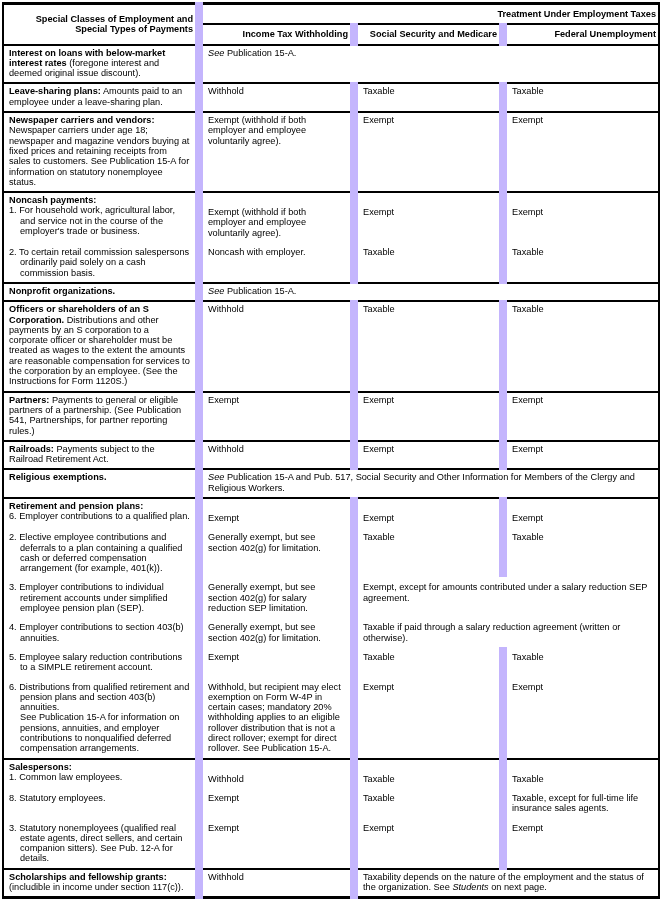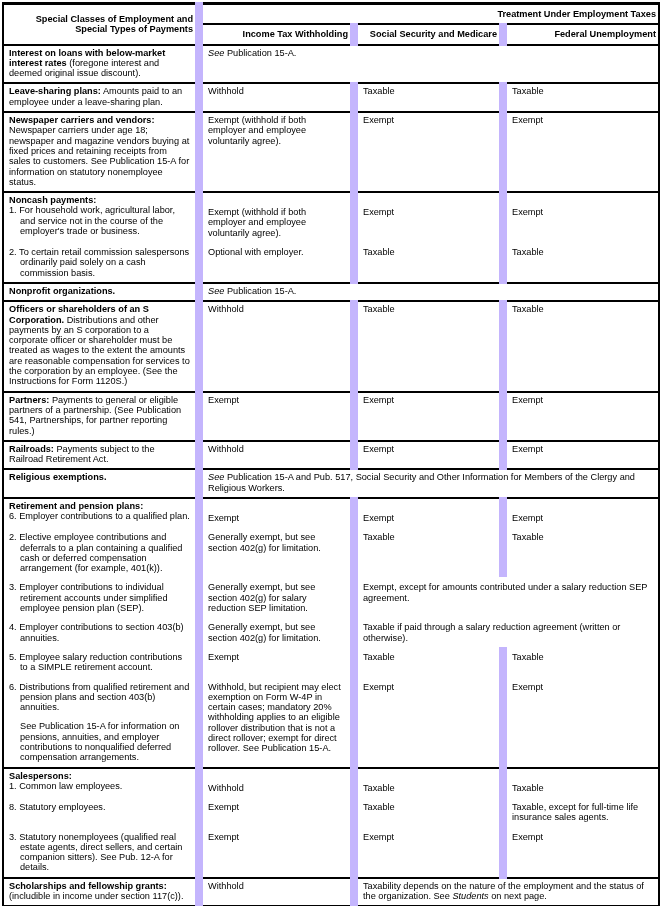--- a/index.html
+++ b/index.html
@@ -21,21 +21,21 @@
   td { vertical-align: top; padding: 2px 5px 4px 5px; }
   .bl { border-left: 8px solid #c4b5fd; }
   .bb { border-bottom: 2px solid #000; }
   tr.sec td { border-top: 2px solid #000; }
   .hc {
     font-weight: bold; text-align: right;
     vertical-align: middle; padding: 4px 2px;
   }
   .b { font-weight: bold; }
   .item { padding-left: 11px; text-indent: -11px; }
-  .note { padding-left: 11px; margin-top: 9px; }
+  .note { padding-left: 11px; }
   tr.sub td { padding-top: 5px; }
   td.pad1 { padding-top: 14px; }
   i { font-style: italic; text-align: right; }
 </style>
 </head>
 <body>
 
 <table>
   <colgroup>
     <col style="width:196px">
@@ -90,21 +90,21 @@
         <div class="item">1. For household work, agricultural labor, and service not in the course of the employer's trade or business.</div>
       </td>
       <td class="bl pad1">Exempt (withhold if both employer and employee voluntarily agree).</td>
       <td class="bl pad1">Exempt</td>
       <td class="bl pad1">Exempt</td>
     </tr>
     <tr class="sub">
       <td>
         <div class="item">2. To certain retail commission salespersons ordinarily paid solely on a cash commission basis.</div>
       </td>
-      <td class="bl">Optional with employer.</td>
+      <td class="bl">Noncash with employer.</td>
       <td class="bl">Taxable</td>
       <td class="bl">Taxable</td>
     </tr>
 
     <tr class="sec">
       <td>
         <span class="b">Nonprofit organizations.</span>
       </td>
       <td colspan="3" class="bl">
         <i>See</i><span> Publication 15-A.</span>

